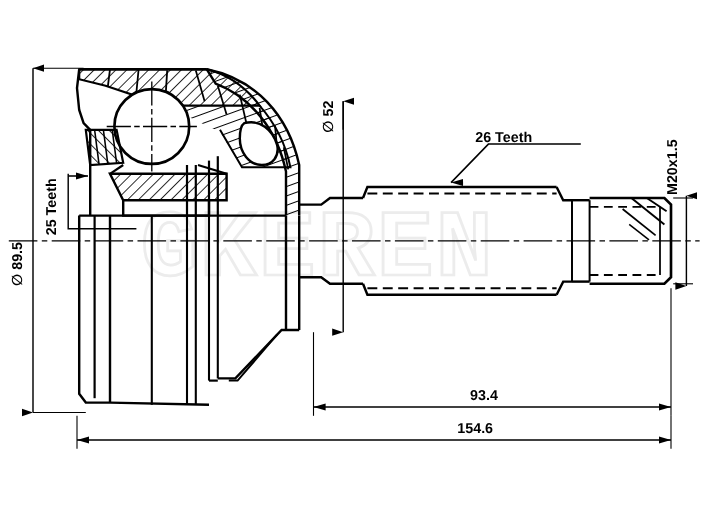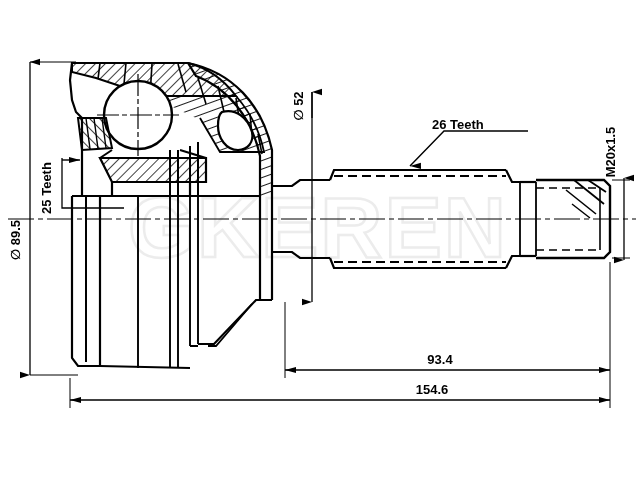--- a/index.html
+++ b/index.html
@@ -7,21 +7,21 @@
        font-family:"Liberation Sans","DejaVu Sans",sans-serif;}
   #stage{position:relative;width:640px;height:480px;background:#ffffff;}
   svg{position:absolute;left:0;top:0;}
   .dimtxt{font-family:"Liberation Sans","DejaVu Sans",sans-serif;
           font-size:13px;font-weight:bold;fill:#000;}
   .wm{position:absolute;pointer-events:none;}
   .wm-main{left:128px;top:178px;font-size:86px;font-weight:bold;
            letter-spacing:2px;color:#fff;
            -webkit-text-stroke:2.5px #ececec;
            text-shadow:0 0 0 #f2f2f2;
-           font-family:Liberation Sans, sans-serif;}
+           font-family:Liberation Mono, monospace;}
   .wm-cn{left:396px;top:256px;font-size:34px;font-weight:bold;
          letter-spacing:3px;color:#fff;
          -webkit-text-stroke:2px #ececec;
          font-family:"DejaVu Sans",sans-serif;}
 </style>
 </head>
 <body>
 
 <div id="stage">
 

